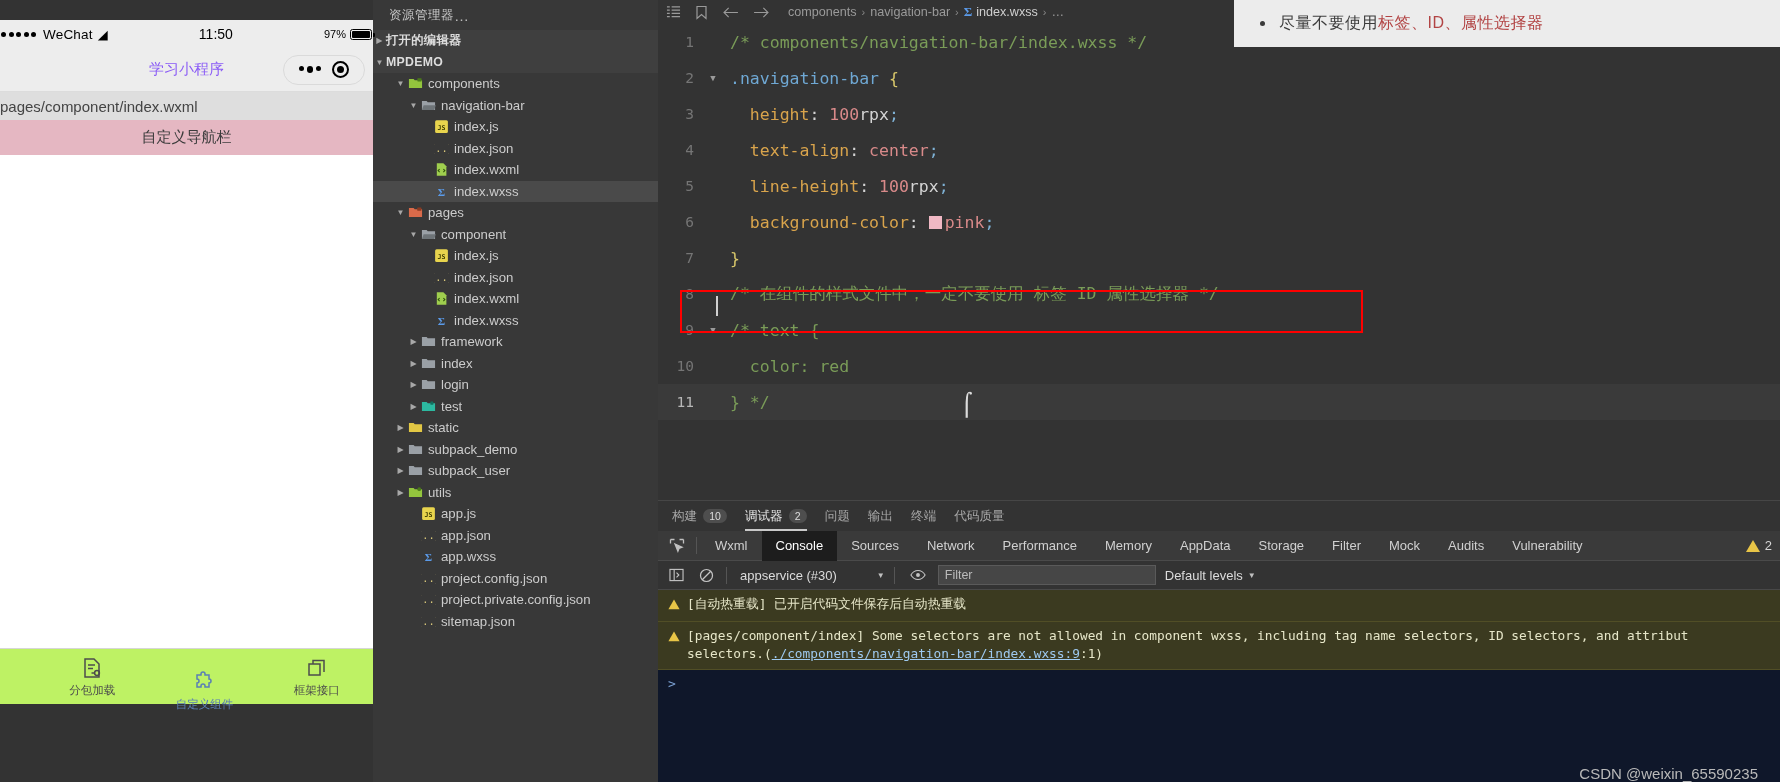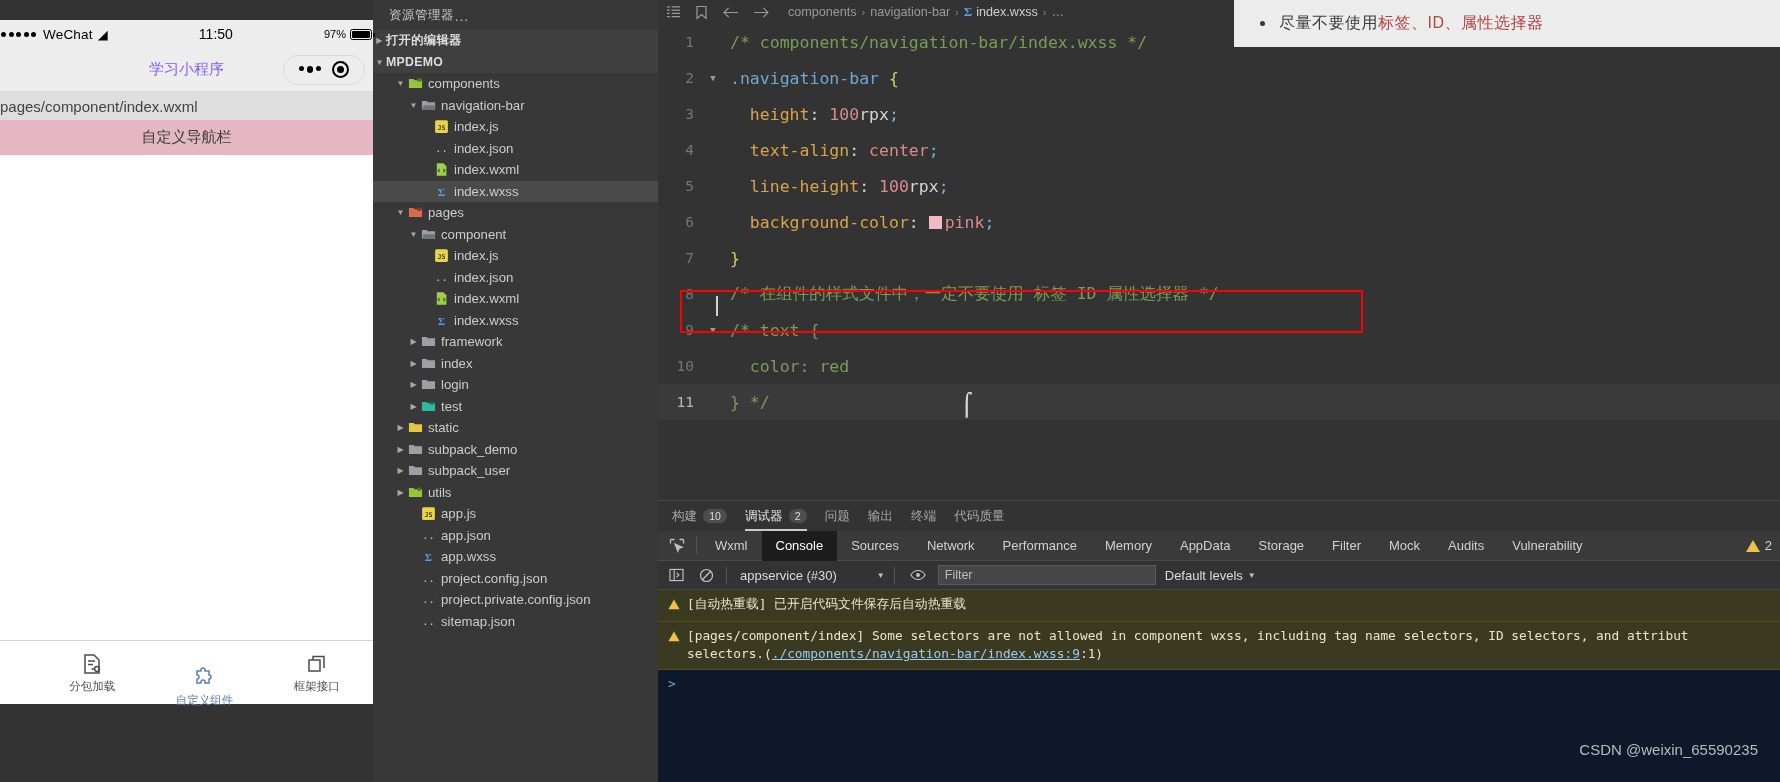--- a/index.html
+++ b/index.html
@@ -31,21 +31,21 @@
   .sim-capsule { position: absolute; right: 8px; top: 50%; transform: translateY(-50%); width: 82px; height: 30px; border: 1px solid #dadada; border-radius: 15px; background: #ededed; display: flex; align-items: center; justify-content: space-around; padding: 0 9px; }
   .cap-dots { display:inline-flex; gap:3px; }
   .cap-dots i { width:5px;height:5px;border-radius:50%;background:#000;display:block;}
   .cap-dots i:nth-child(2){width:6.5px;height:6.5px;}
   .cap-target { width: 17px; height: 17px; border: 2px solid #000; border-radius: 50%; display:flex;align-items:center;justify-content:center;}
   .cap-target i { width: 7px; height: 7px; background: #000; border-radius: 50%; display:block;}
 
   .sim-pagepath { height: 28px; background: #dedede; display: flex; align-items: center; font-size: 15px; color: #444; padding-left: 0px; }
   .sim-custom-nav { height: 35px; background: #e5b7c2; display: flex; align-items: center; justify-content: center; font-size: 15px; color: #3c3c3c; }
   .sim-body { flex: 1; background: #ffffff; }
-  .sim-tabbar { height: 64px; background: #ffffff; border-top: 1px solid #d6d6d6; display: flex; padding-left: 36px; }
+  .sim-tabbar { height: 56px; background: #bef264; border-top: 1px solid #d6d6d6; display: flex; padding-left: 36px; }
   .tabitem { flex: 1; display: flex; flex-direction: column; align-items: center; justify-content: center; gap: 3px; color: #4c4c4c; font-size: 11.5px;}
   .tabitem.active { color: #5a7fb5; margin-top: 29px; }
   .tabicon { width: 24px; height: 24px; display: flex; align-items:center;justify-content:center;}
   .tabicon svg { width: 24px; height: 24px; }
 
   
   .explorer { width: 285px; flex: 0 0 285px; background: #383838; height: 782px; color: #ccc; font-size: 13px; overflow: hidden;}
   .exp-head { height: 30px; display: flex; align-items: center; justify-content: flex-start; padding: 0 13px 0 16px; font-size: 12.5px; color: #c8c8c8; letter-spacing: .5px;}
   .exp-dots { color:#bbb; letter-spacing:1px; font-size: 15px; }
   .exp-row { height: 21.5px; display: flex; align-items: center; font-size: 13.2px; color: #ccc; white-space: nowrap; padding-right: 6px;}
@@ -114,21 +114,21 @@
   .log-ico { flex:0 0 12px; margin-top: 2px;}
   .log-link { color: #9ec9ef; text-decoration: underline;}
   .prompt-row { padding: 6px 10px; color: #7a9fd0; font-size: 13px;}
 
   
   .note-overlay { position: absolute; right: 0px; top: 0px; width: 546px; height: 47px; background: #ececec; display: flex; align-items: center; gap: 14px; padding-left: 26px; }
   .note-bullet { width: 5px; height: 5px; border-radius: 50%; background: #3a3a3a; flex:0 0 5px;}
   .note-text { font-size: 16px; color: #3c3c3c; letter-spacing: .5px;}
   .note-text .hl { color: #b24444; }
 
-  .watermark { position: absolute; right: 22px; bottom: 24px; color: #b9b9b9; font-size: 15px; }
+  .watermark { position: absolute; right: 22px; bottom: 0; color: #b9b9b9; font-size: 15px; }
 </style>
 </head>
 <body>
 
 <div id="app">
 
   <div class="simulator">
     <div class="sim-phone">
 
       <div class="sim-statusbar">

